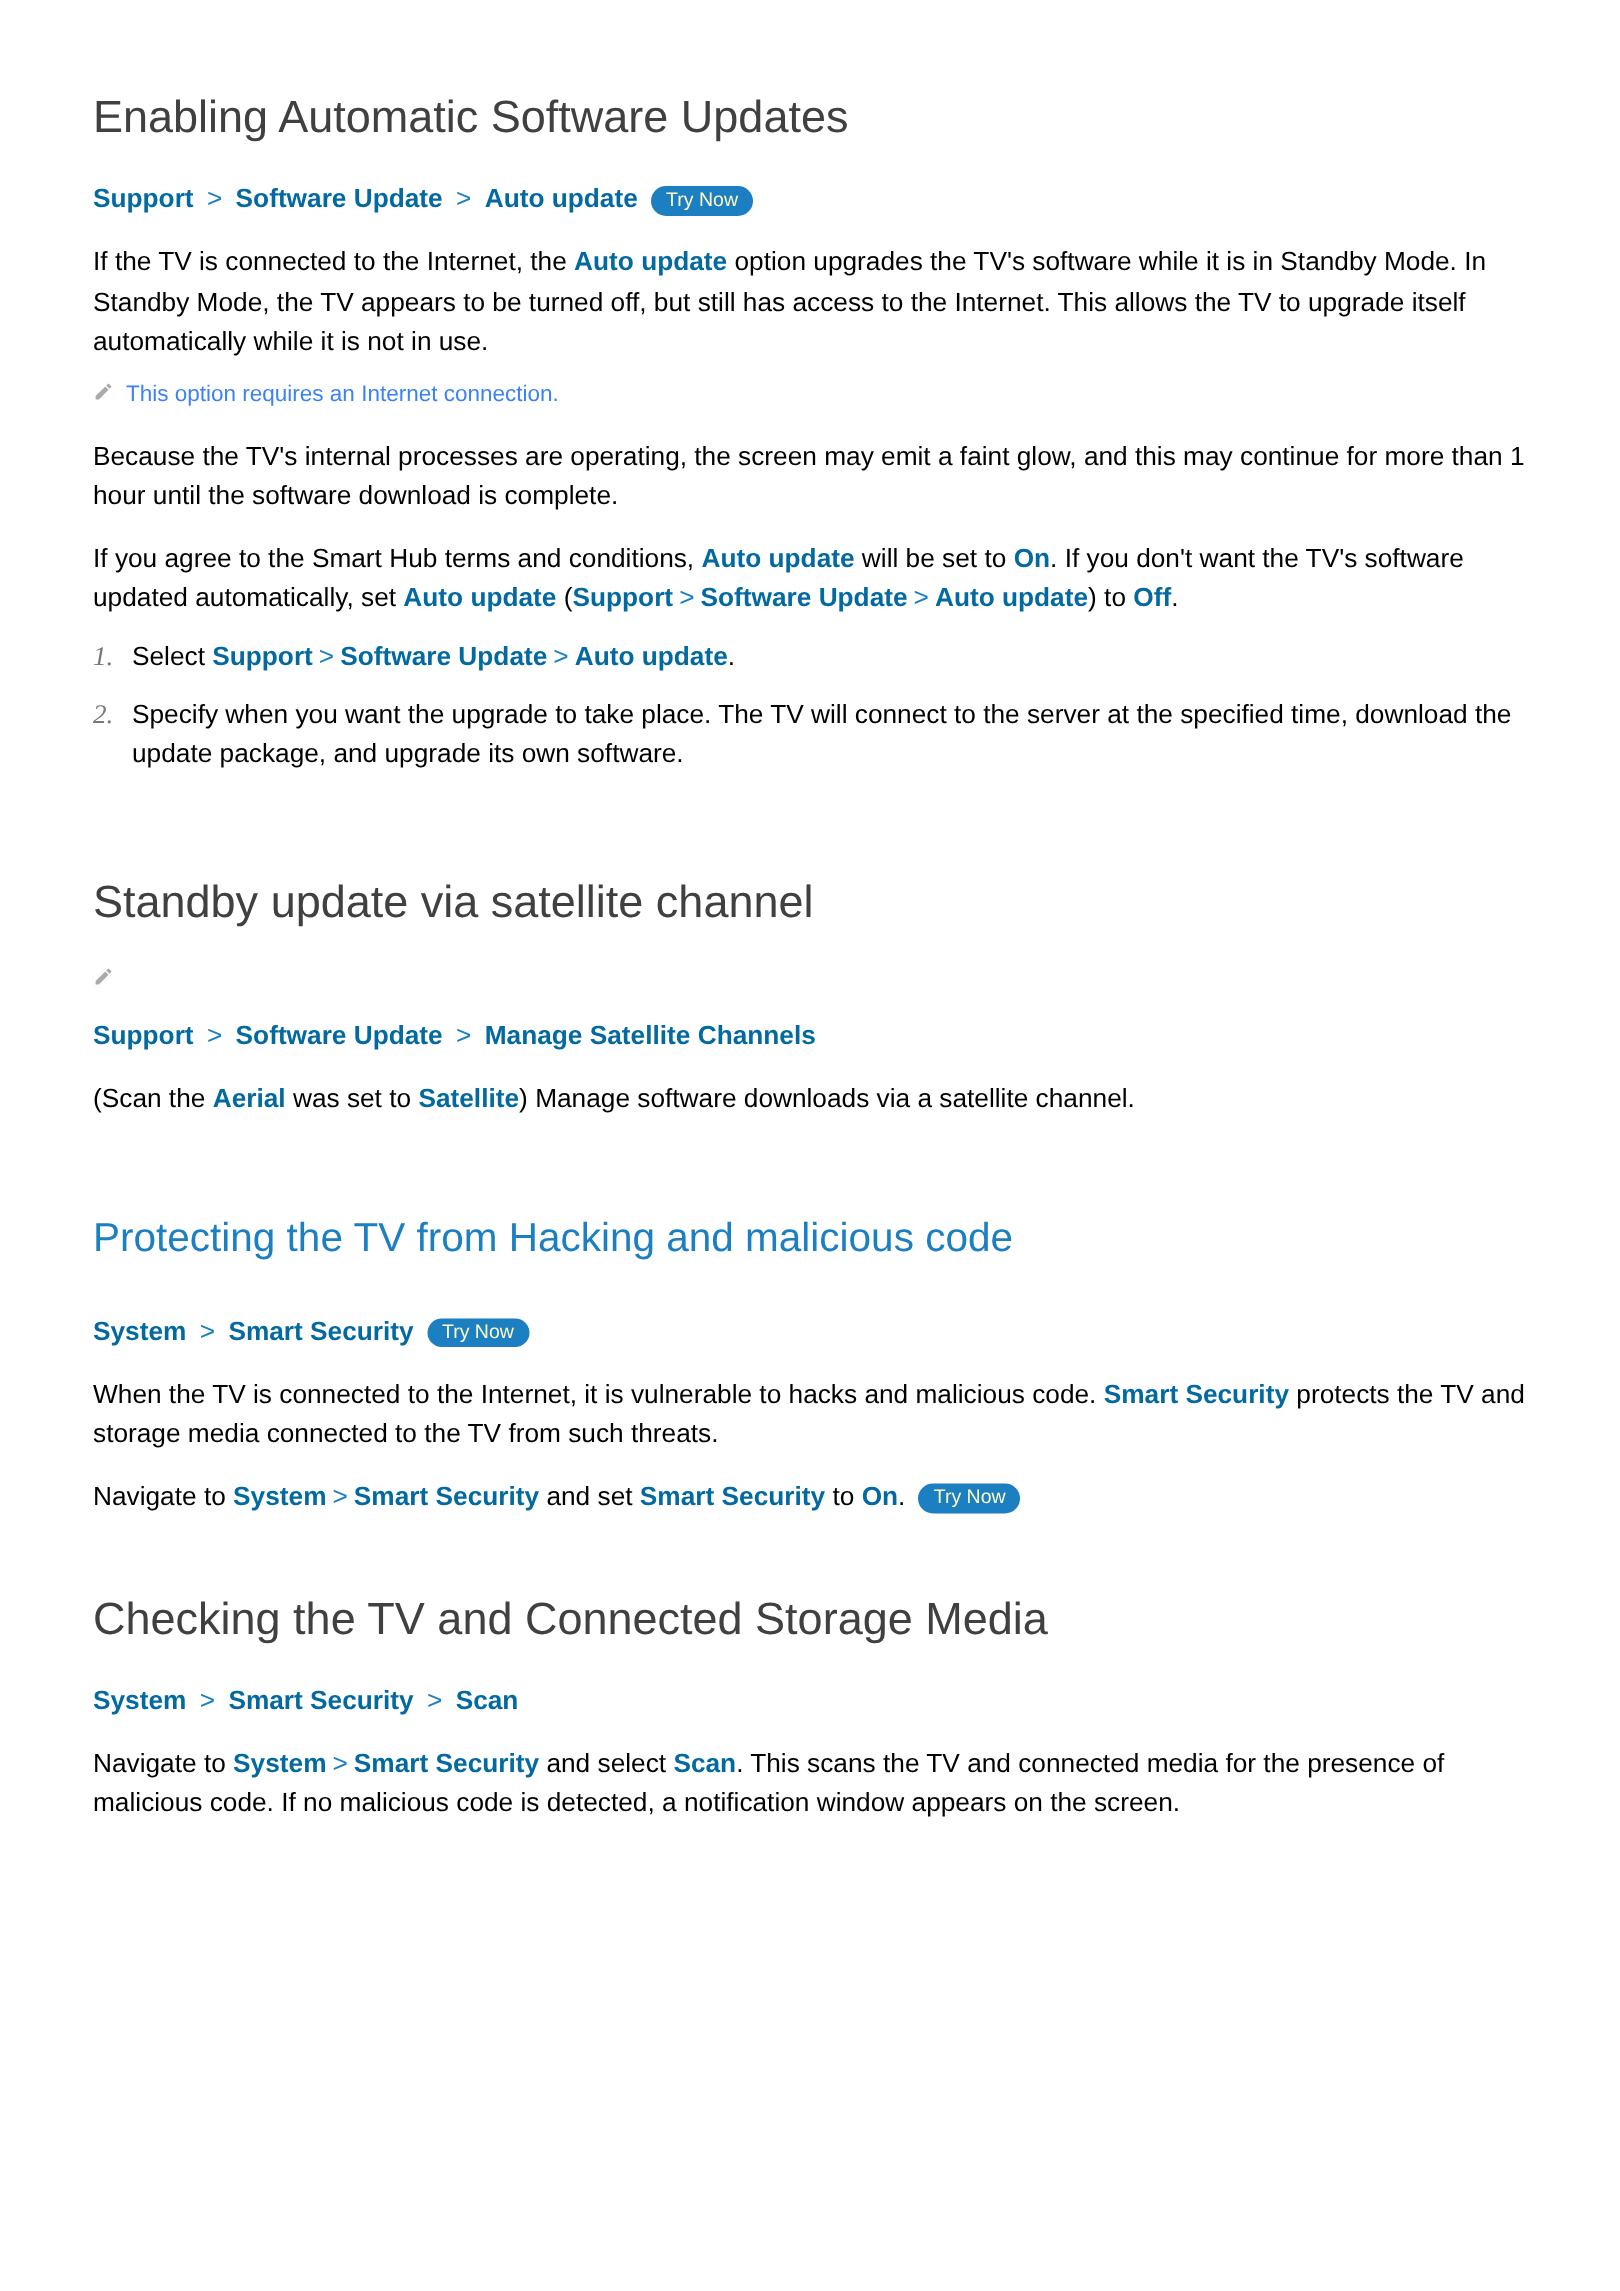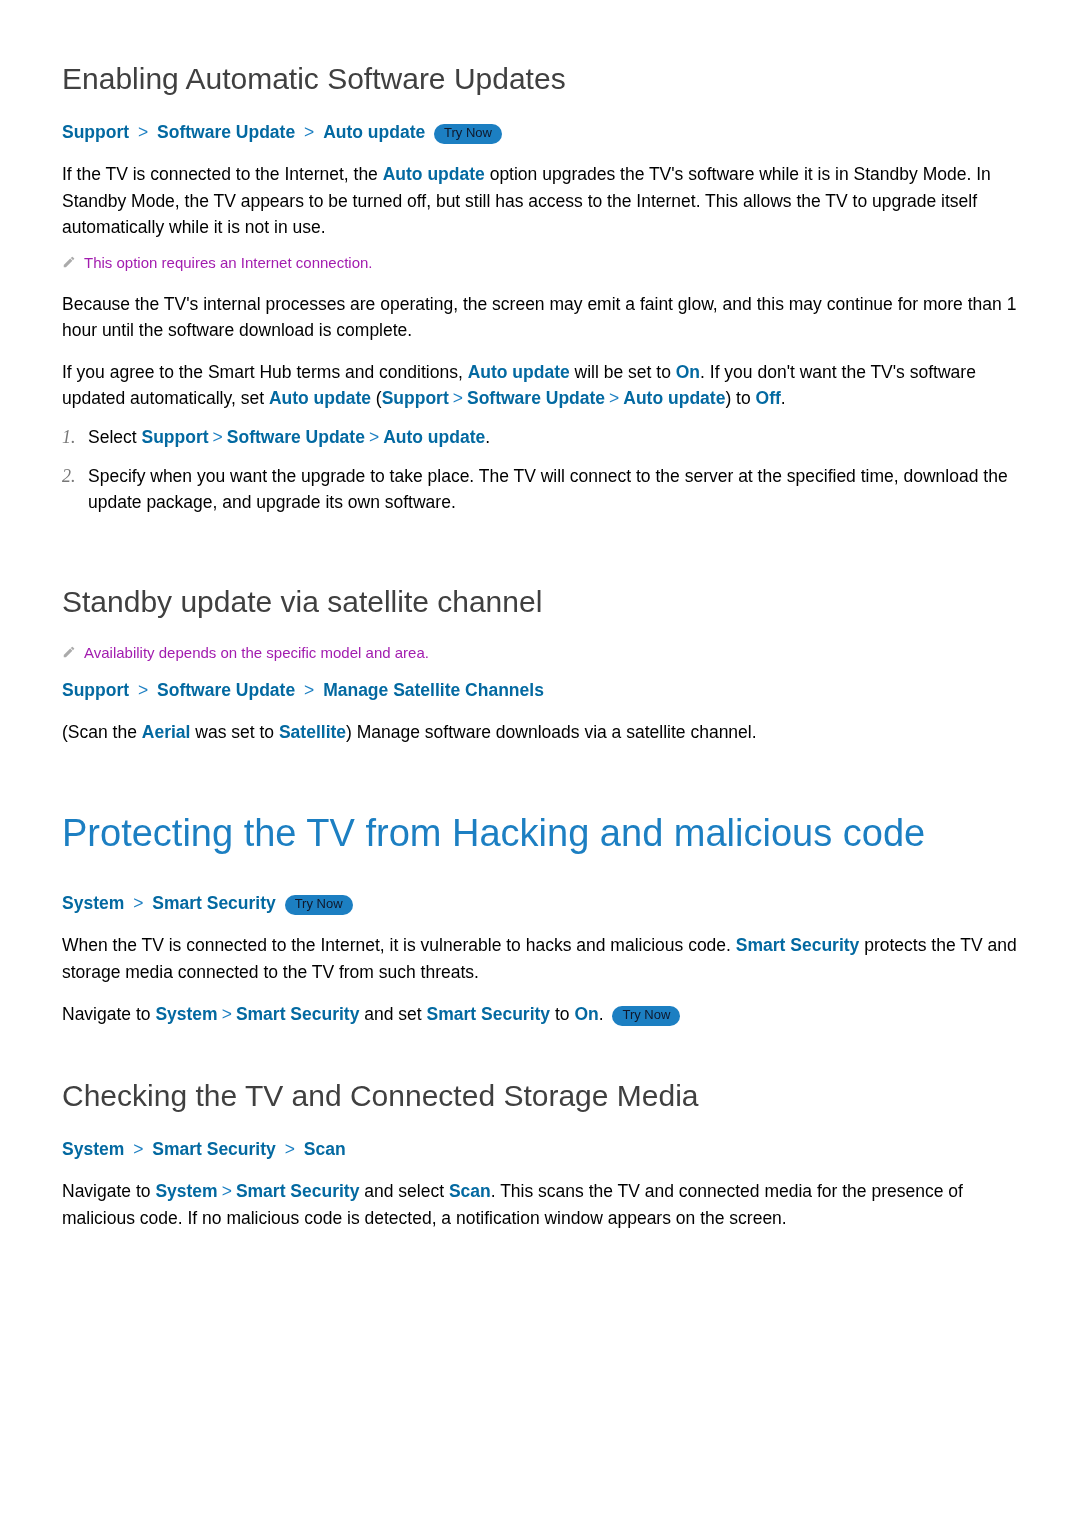--- a/index.html
+++ b/index.html
@@ -14,50 +14,50 @@
   }
   h2.section-title {
     color: #404040;
     font-weight: normal;
     font-size: 30px;
     margin: 0 0 18px 0;
   }
   h1.main-title {
     color: #1c7fc2;
     font-weight: normal;
-    font-size: 38px;
+    font-size: 27px;
     margin: 60px 0 28px 0;
   }
   .blue-bold {
     color: #0369a1;
     font-weight: bold;
   }
   .breadcrumb {
     margin-bottom: 10px;
   }
   .breadcrumb .sep {
     color: #1c7fc2;
     margin: 0 4px;
   }
   .try-now {
     display: inline-block;
     background: #1c7fc2;
-    color: #0f172a;
+    color: #fef9c3;
     font-size: 13px;
     border-radius: 10px;
     padding: 1px 10px 2px 10px;
     margin-left: 4px;
     vertical-align: 1px;
     line-height: 1.3;
   }
   p.body-text {
     margin: 16px 0 12px 0;
   }
   .note {
-    color: #a21caf;
+    color: #3b82f6;
     font-size: 15px;
     margin: 10px 0 12px 0;
     display: flex;
     align-items: flex-start;
   }
   .note .pencil {
     width: 22px;
     flex: 0 0 22px;
     text-align: left;
   }
@@ -137,21 +137,20 @@
 <div class="spacer-lg"></div>
 
 <h2 class="section-title">Standby update via satellite channel</h2>
 
 <div class="note">
   <span class="pencil">
     <svg viewBox="0 0 24 24">
         <path fill="#aaa" d="M3 17.25V21h3.75L17.81 9.94l-3.75-3.75L3 17.25zM20.71 7.04a1 1 0 0 0 0-1.41l-2.34-2.34a1 1 0 0 0-1.41 0l-1.83 1.83 3.75 3.75 1.83-1.83z"></path>
       </svg>
   </span>
-  <span>Availability depends on the specific model and area.</span>
 </div>
 
 <div class="breadcrumb">
   <span class="blue-bold">Support</span>
   <span class="sep">&gt;</span>
   <span class="blue-bold">Software Update</span>
   <span class="sep">&gt;</span>
   <span class="blue-bold">Manage Satellite Channels</span>
 </div>
 

